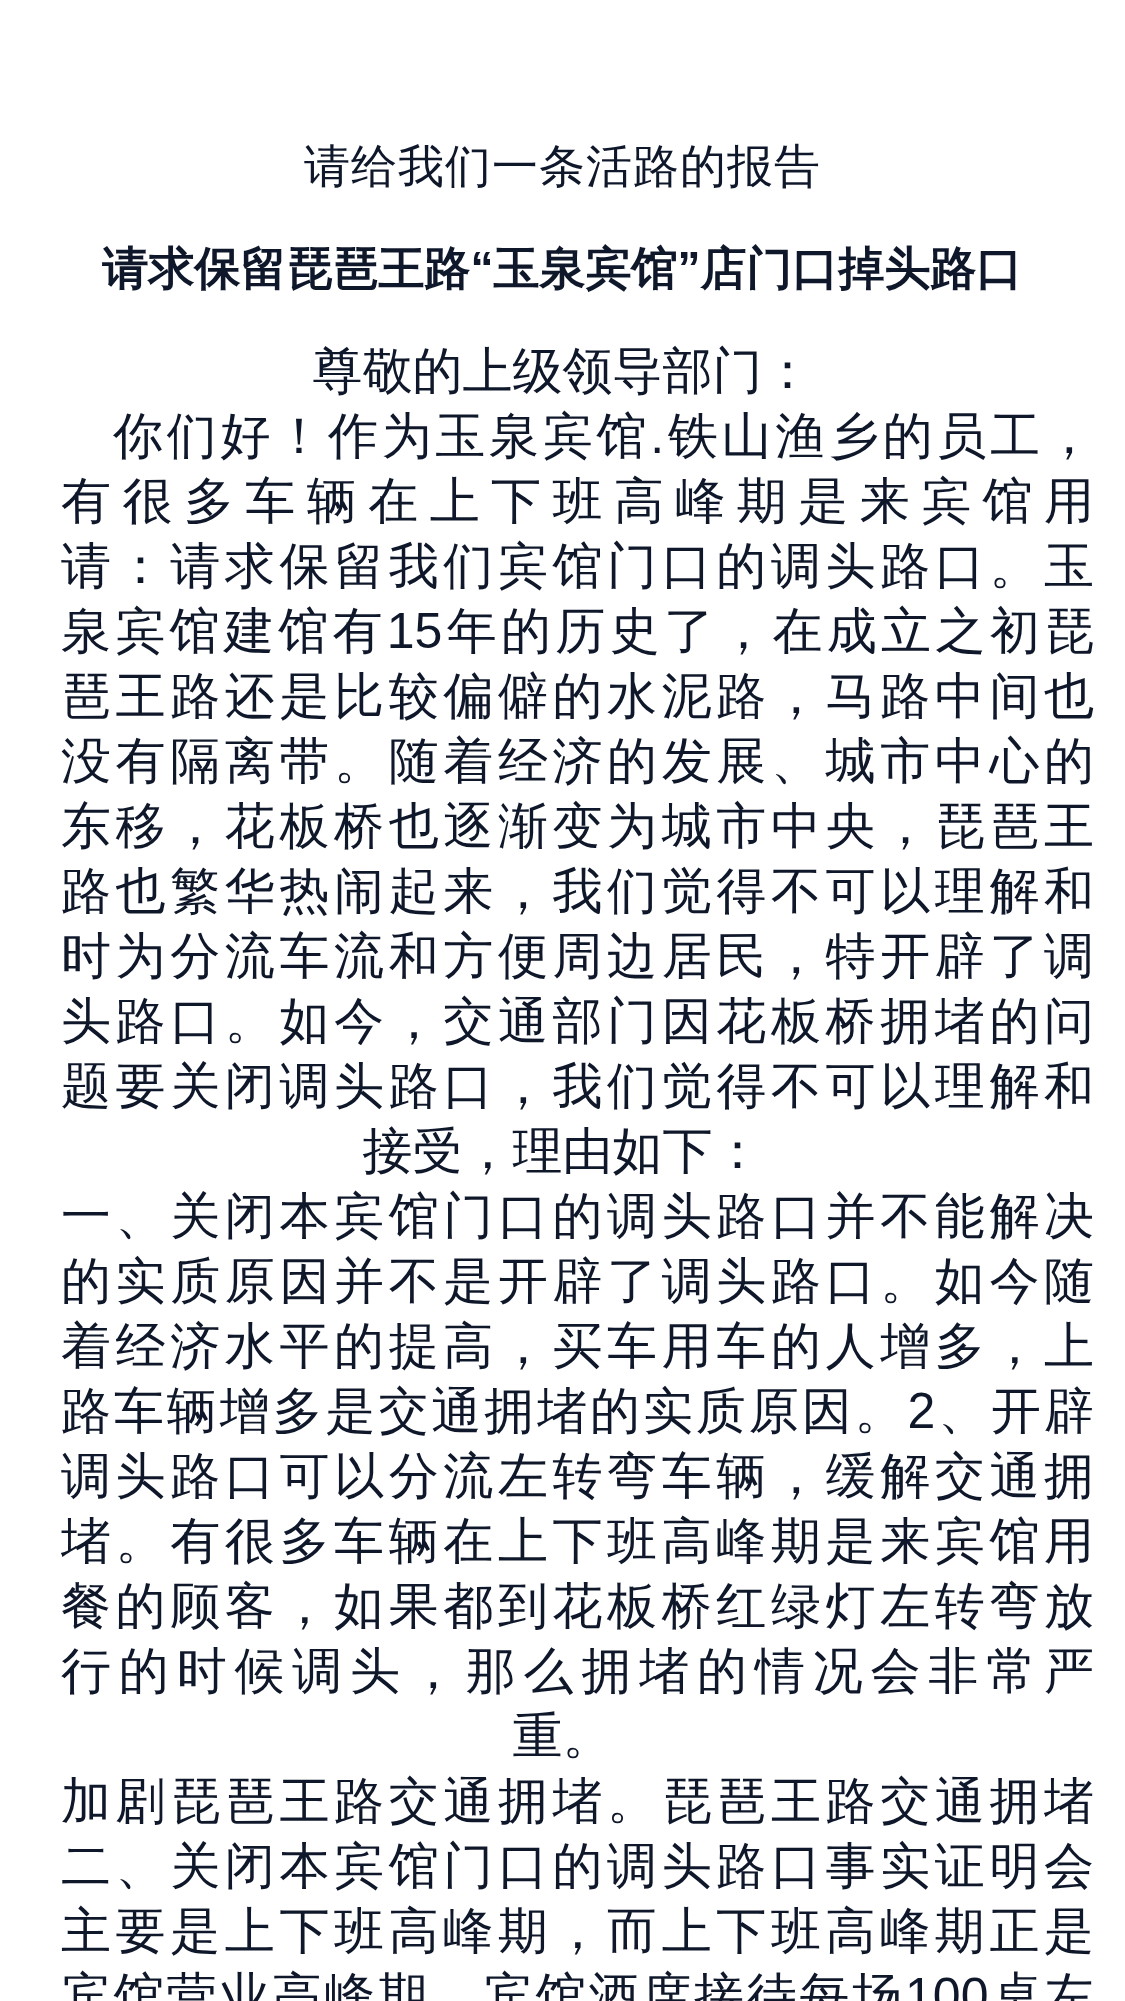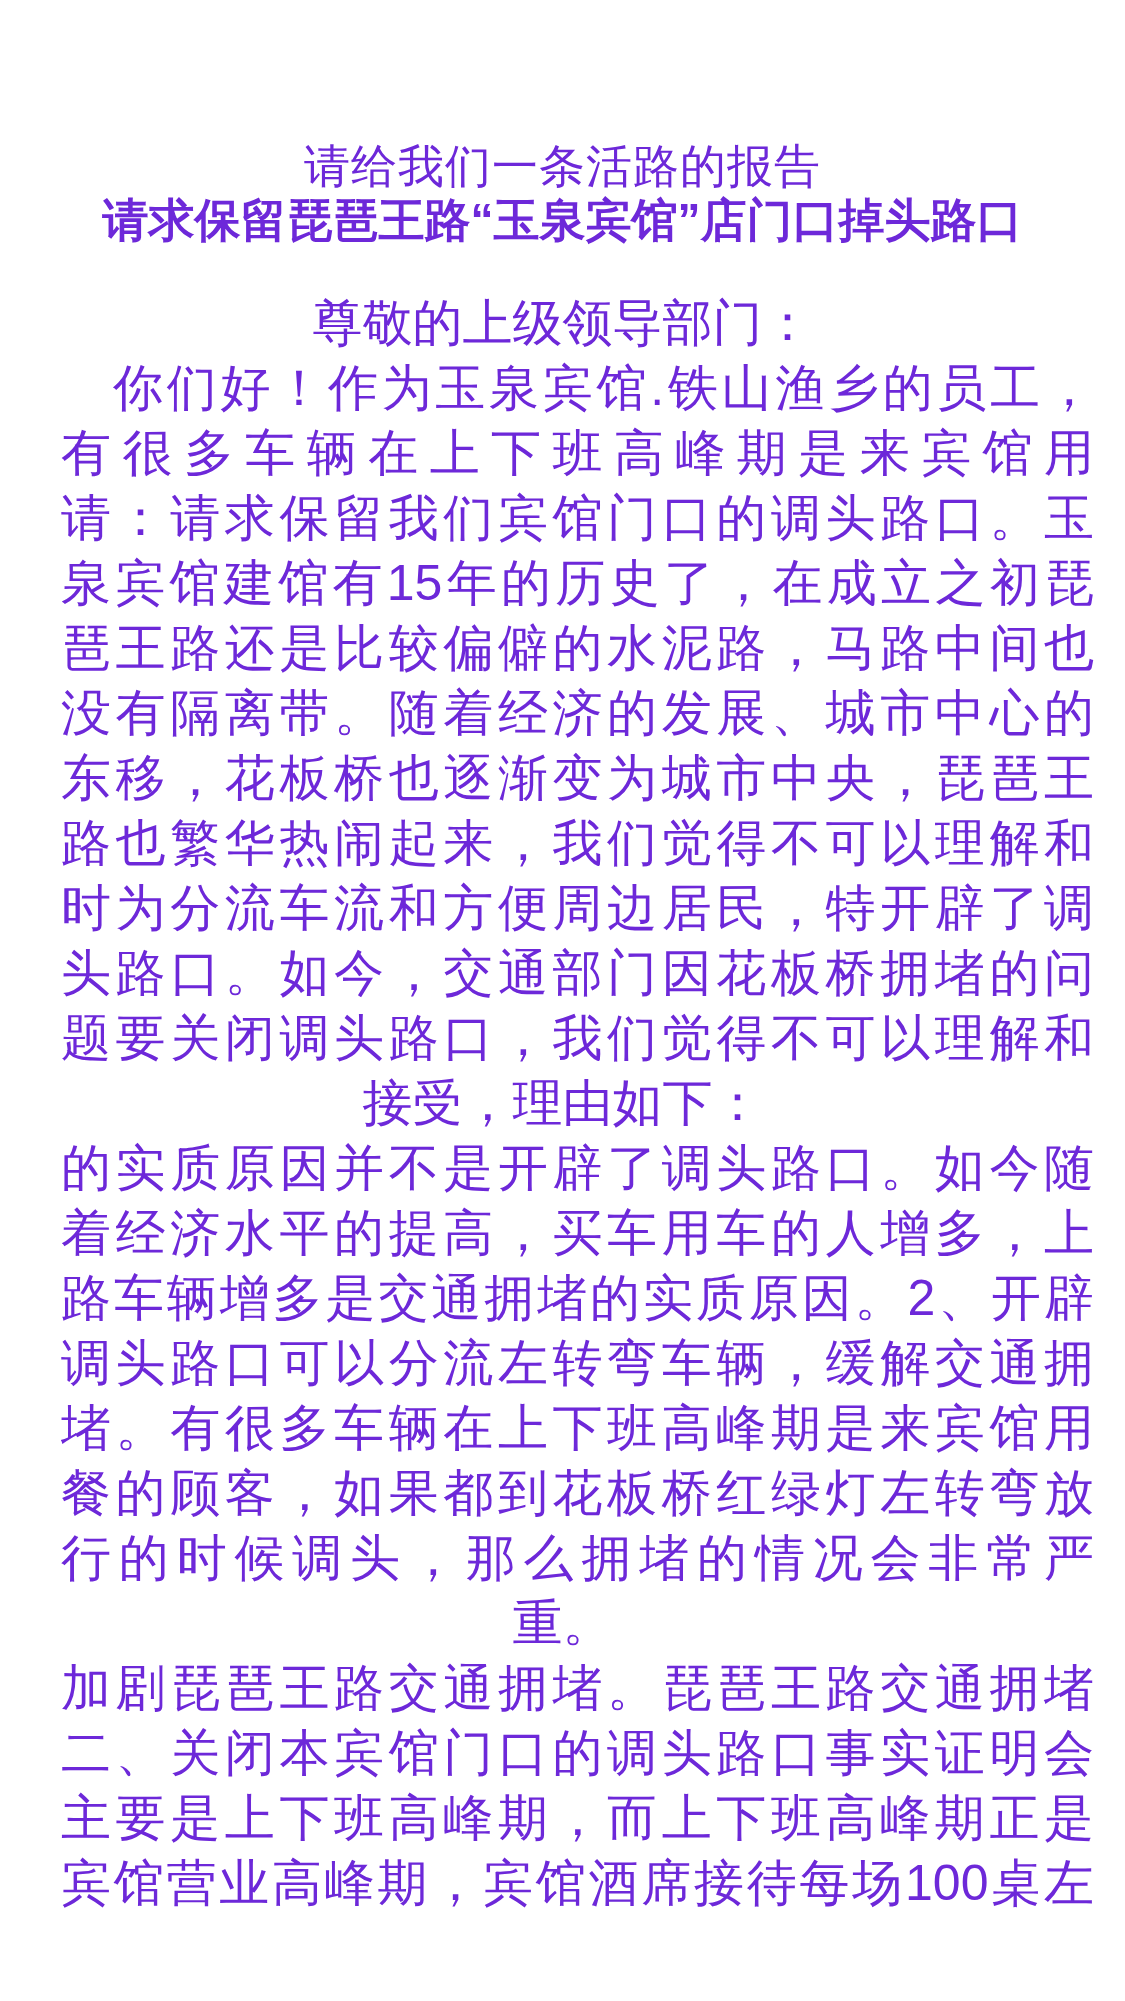--- a/index.html
+++ b/index.html
@@ -5,37 +5,38 @@
   html, body {
     margin: 0;
     padding: 0;
     background: #ffffff;
   }
   .page {
     position: relative;
     width: 1125px;
     height: 2001px;
     background: #ffffff;
-    color: #6d28d9;
+    color: #0f172a;
     overflow: hidden;
     font-family: "Liberation Sans", "DejaVu Sans", sans-serif;
   }
   .title-1 {
     margin-top: 139px;
     text-align: center;
     font-size: 46px;
     line-height: 54px;
     font-weight: 400;
     letter-spacing: 1px;
   }
   .title-2 {
     text-align: center;
     font-size: 46px;
     line-height: 54px;
     font-weight: 700;
+    margin-top: 48px;
   }
   .body-text {
     margin-top: 44px;
     padding: 0 31px;
   }
   .line {
     height: 65px;
     line-height: 65px;
     font-size: 50px;
     overflow: hidden;
@@ -63,20 +64,21 @@
       <div class="line justify">请：请求保留我们宾馆门口的调头路口。玉</div>
       <div class="line justify">泉宾馆建馆有15年的历史了，在成立之初琵</div>
       <div class="line justify">琶王路还是比较偏僻的水泥路，马路中间也</div>
       <div class="line justify">没有隔离带。随着经济的发展、城市中心的</div>
       <div class="line justify">东移，花板桥也逐渐变为城市中央，琵琶王</div>
       <div class="line justify">路也繁华热闹起来，我们觉得不可以理解和</div>
       <div class="line justify">时为分流车流和方便周边居民，特开辟了调</div>
       <div class="line justify">头路口。如今，交通部门因花板桥拥堵的问</div>
       <div class="line justify">题要关闭调头路口，我们觉得不可以理解和</div>
       <div class="line">接受，理由如下：</div>
+      <div class="line justify">一、关闭本宾馆门口的调头路口并不能解决</div>
       <div class="line justify">的实质原因并不是开辟了调头路口。如今随</div>
       <div class="line justify">着经济水平的提高，买车用车的人增多，上</div>
       <div class="line justify">路车辆增多是交通拥堵的实质原因。2、开辟</div>
       <div class="line justify">调头路口可以分流左转弯车辆，缓解交通拥</div>
       <div class="line justify">堵。有很多车辆在上下班高峰期是来宾馆用</div>
       <div class="line justify">餐的顾客，如果都到花板桥红绿灯左转弯放</div>
       <div class="line justify">行的时候调头，那么拥堵的情况会非常严</div>
       <div class="line">重。</div>
       <div class="line justify">加剧琵琶王路交通拥堵。琵琶王路交通拥堵</div>
       <div class="line justify">二、关闭本宾馆门口的调头路口事实证明会</div>

